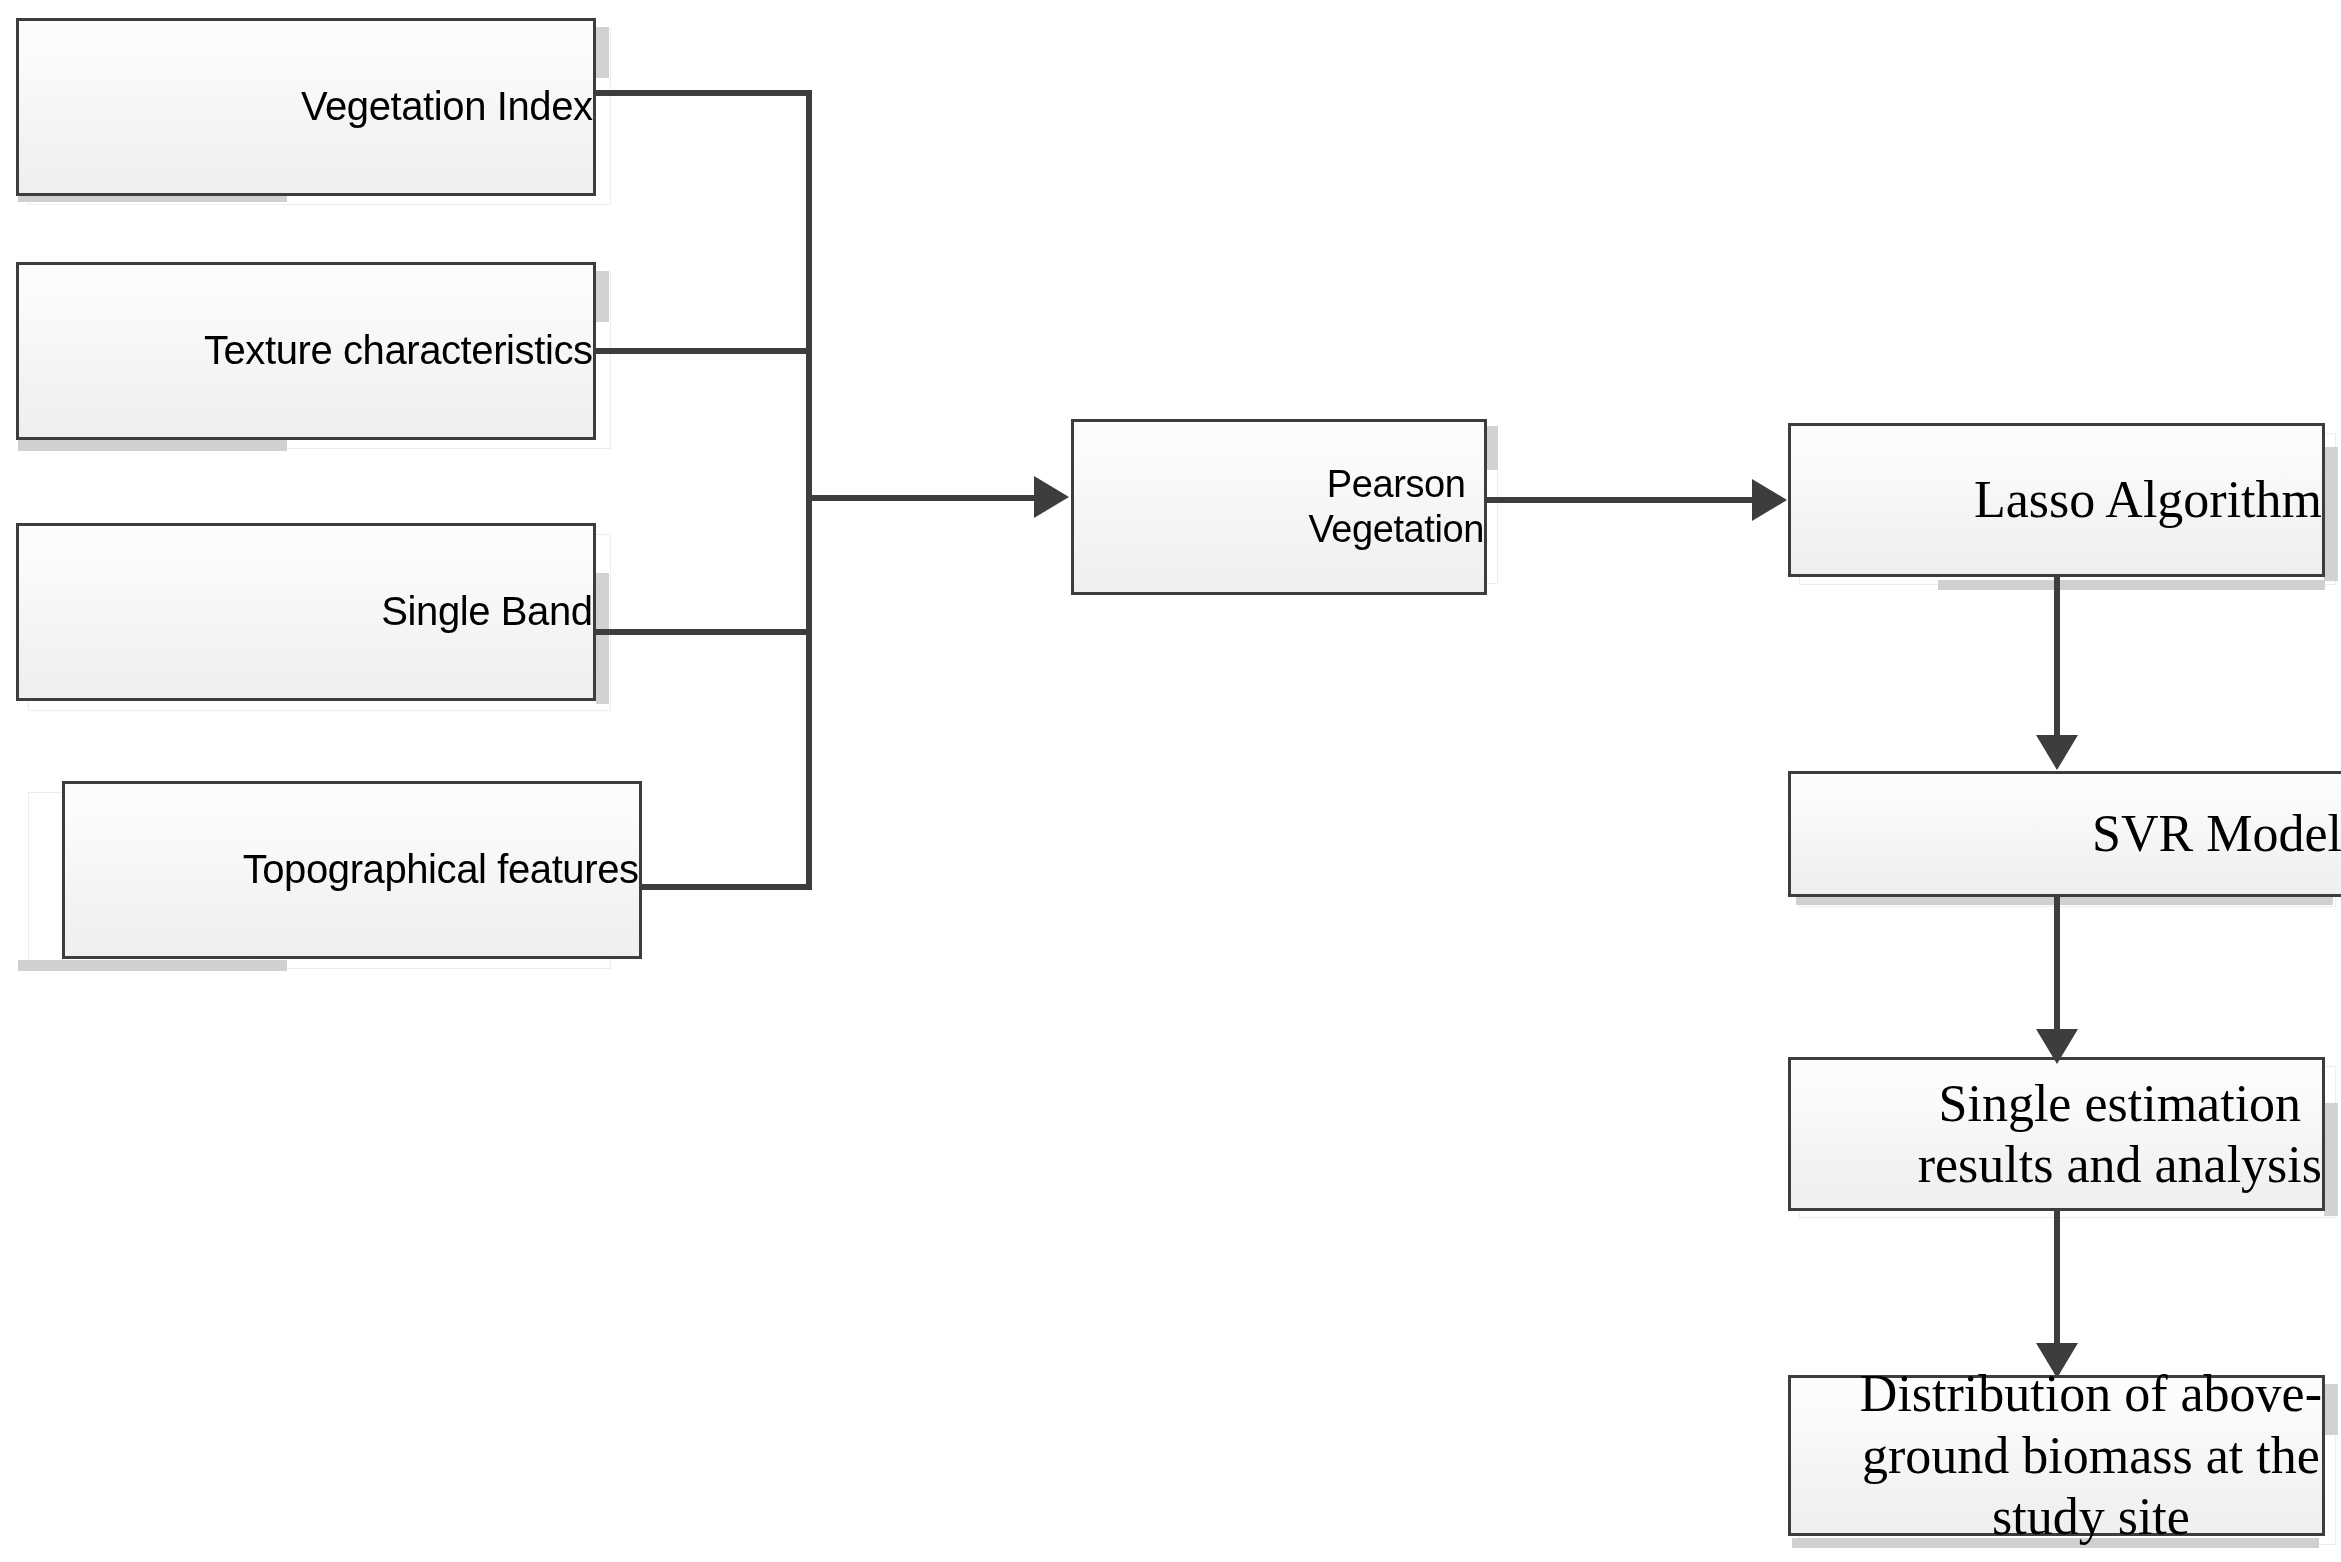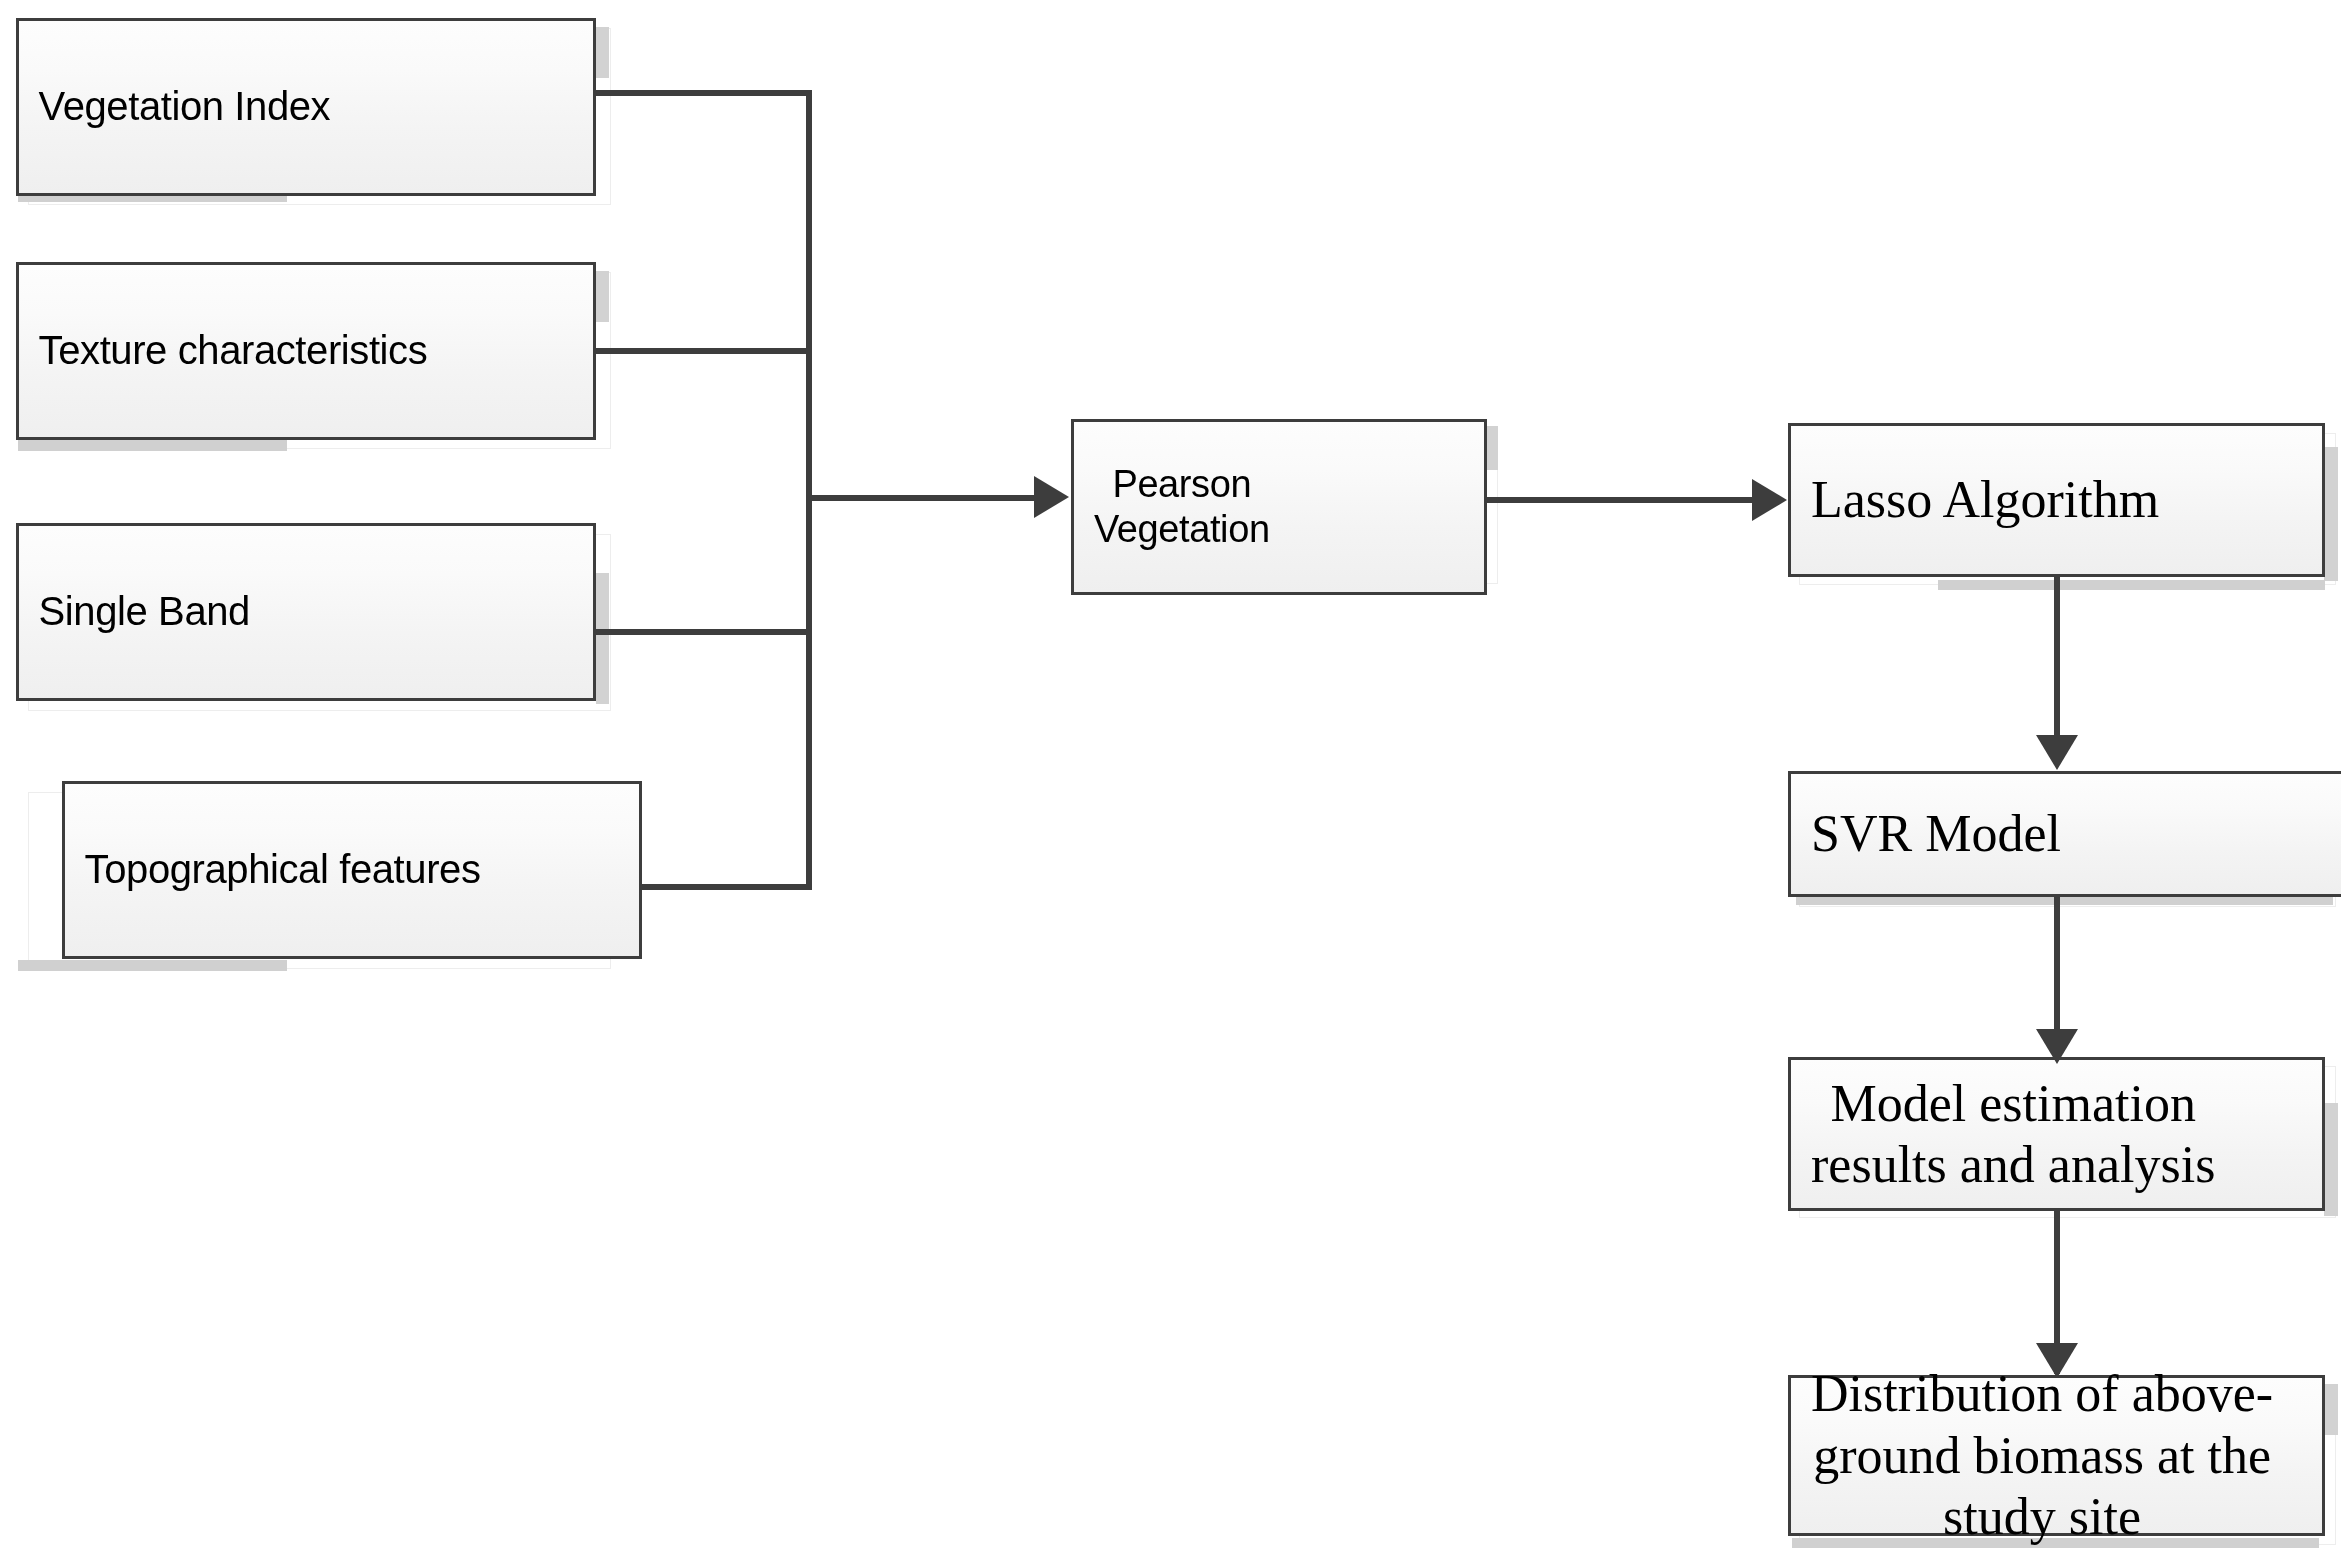--- a/index.html
+++ b/index.html
@@ -21,21 +21,21 @@
     height: 1563px;
   }
   
   .node {
     position: absolute;
     box-sizing: border-box;
     border: 3.5px solid #3d3d3d;
     background: linear-gradient(to bottom, #fdfdfd 0%, #fafafa 28%, #f4f4f4 62%, #efefef 100%);
     display: flex;
     align-items: center;
-    justify-content: flex-start;
+    justify-content: flex-end;
     text-align: center;
     color: #000000;
     line-height: 1.18;
     z-index: 5;
     padding-left: 20px;
   }
   
   .ghost-r {
     position: absolute;
     background: #d2d2d2;
@@ -166,21 +166,21 @@
     <span>SVR Model</span>
   </div>
 
   <div class="vline" style="left:2054px; top:896px; height:163px;"></div>
   <div class="arrow-down" style="left:2036px; top:1029px;"></div>
 
   <div class="ghost-outline" style="left:1799px; top:1066px; width:537px; height:152px;"></div>
   <div class="ghost-r" style="left:2324px; top:1103px; width:14px; height:113px;"></div>
   <div class="node serif-label" style="left:1788px; top:1057px; width:537px; height:154px;">
     <span>
-      <span>Model estimation</span><br>
+      <span>Single estimation</span><br>
       <span>results and analysis</span>
     </span>
   </div>
 
   <div class="vline" style="left:2054px; top:1211px; height:163px;"></div>
   <div class="arrow-down" style="left:2036px; top:1343px;"></div>
 
   <div class="ghost-outline" style="left:1799px; top:1386px; width:537px; height:159px;"></div>
   <div class="ghost-r" style="left:2324px; top:1384px; width:14px; height:51px;"></div>
   <div class="ghost-b" style="left:1792px; top:1538px; width:527px; height:10px;"></div>

